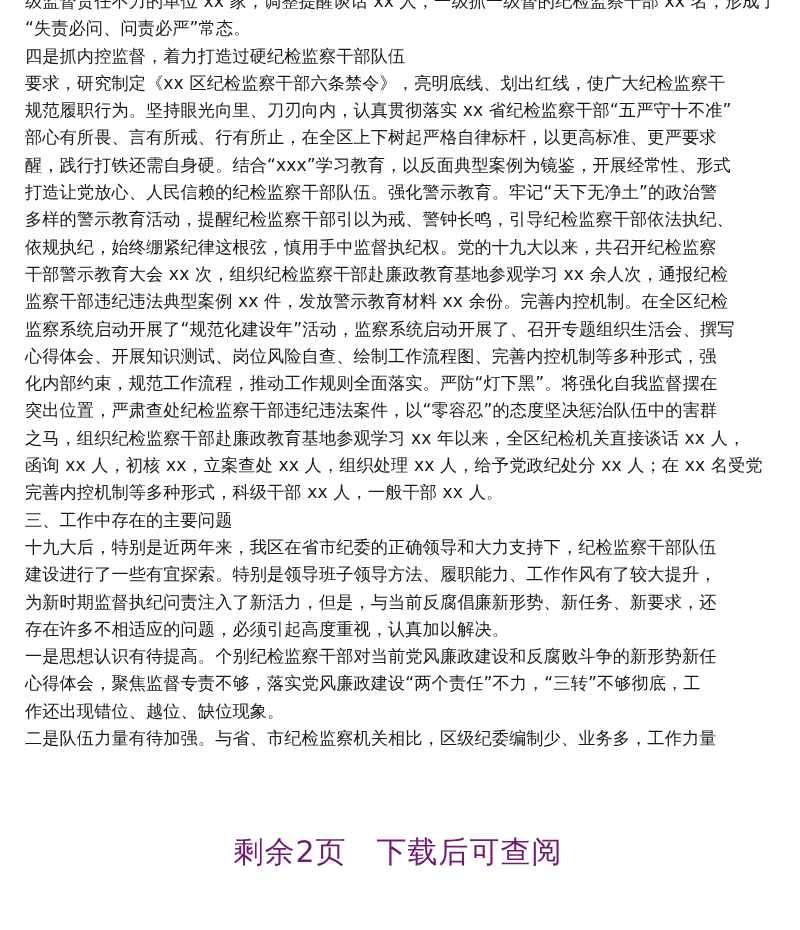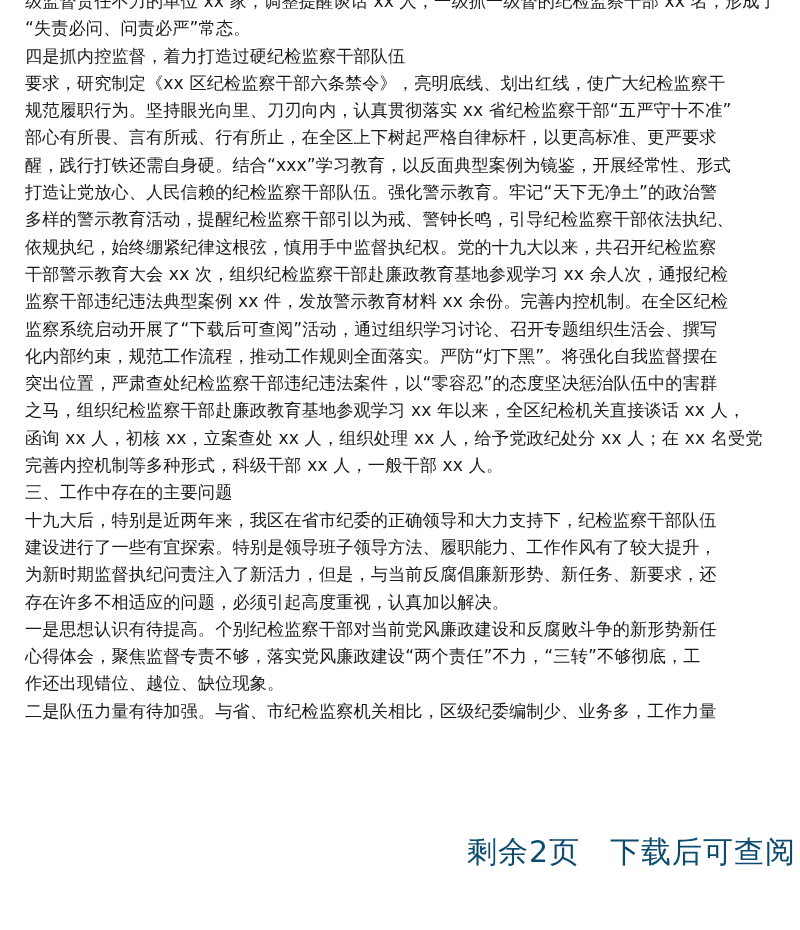--- a/index.html
+++ b/index.html
@@ -1,41 +1,42 @@
 <!DOCTYPE html>
 <html><head>
 <meta charset="utf-8">
 <style>
   html, body { margin: 0; padding: 0; background: #ffffff; }
   body { width: 800px; height: 930px; overflow: hidden; position: relative;
          font-family: "DejaVu Sans", "Liberation Sans", sans-serif; color: #1a1a1a; }
   .doc { position: absolute; left: 25px; top: -12px; width: 752px; }
   .line { font-size: 17.2px; line-height: 27.3px; white-space: nowrap; letter-spacing: 0.1px; }
   .heading { }
-  .footer { position: absolute; left: 0; width: 796px; top: 832px; text-align: right;
-            font-size: 30px; color: #0c4a6e; letter-spacing: 1px; }
+  .footer { position: absolute; left: 0; width: 796px; top: 832px; text-align: center;
+            font-size: 30px; color: #701a75; letter-spacing: 1px; }
   .footer span + span { margin-left: 30px; }
 </style>
 </head>
 <body>
 
 <div class="doc">
   <div class="line">级监督责任不力的单位 xx 家，调整提醒谈话 xx 人，一级抓一级督的纪检监察干部 xx 名，形成了</div>
   <div class="line">“失责必问、问责必严”常态。</div>
   <div class="line heading">四是抓内控监督，着力打造过硬纪检监察干部队伍</div>
   <div class="line">要求，研究制定《xx 区纪检监察干部六条禁令》，亮明底线、划出红线，使广大纪检监察干</div>
   <div class="line">规范履职行为。坚持眼光向里、刀刃向内，认真贯彻落实 xx 省纪检监察干部“五严守十不准”</div>
   <div class="line">部心有所畏、言有所戒、行有所止，在全区上下树起严格自律标杆，以更高标准、更严要求</div>
   <div class="line">醒，践行打铁还需自身硬。结合“xxx”学习教育，以反面典型案例为镜鉴，开展经常性、形式</div>
   <div class="line">打造让党放心、人民信赖的纪检监察干部队伍。强化警示教育。牢记“天下无净土”的政治警</div>
   <div class="line">多样的警示教育活动，提醒纪检监察干部引以为戒、警钟长鸣，引导纪检监察干部依法执纪、</div>
   <div class="line">依规执纪，始终绷紧纪律这根弦，慎用手中监督执纪权。党的十九大以来，共召开纪检监察</div>
   <div class="line">干部警示教育大会 xx 次，组织纪检监察干部赴廉政教育基地参观学习 xx 余人次，通报纪检</div>
   <div class="line">监察干部违纪违法典型案例 xx 件，发放警示教育材料 xx 余份。完善内控机制。在全区纪检</div>
-  <div class="line">监察系统启动开展了“下载后可查阅”活动，通过组织学习讨论、召开专题组织生活会、撰写</div>
+  <div class="line">监察系统启动开展了“规范化建设年”活动，监察系统启动开展了、召开专题组织生活会、撰写</div>
+  <div class="line">心得体会、开展知识测试、岗位风险自查、绘制工作流程图、完善内控机制等多种形式，强</div>
   <div class="line">化内部约束，规范工作流程，推动工作规则全面落实。严防“灯下黑”。将强化自我监督摆在</div>
   <div class="line">突出位置，严肃查处纪检监察干部违纪违法案件，以“零容忍”的态度坚决惩治队伍中的害群</div>
   <div class="line">之马，组织纪检监察干部赴廉政教育基地参观学习 xx 年以来，全区纪检机关直接谈话 xx 人，</div>
   <div class="line">函询 xx 人，初核 xx，立案查处 xx 人，组织处理 xx 人，给予党政纪处分 xx 人；在 xx 名受党</div>
   <div class="line">完善内控机制等多种形式，科级干部 xx 人，一般干部 xx 人。</div>
   <div class="line heading">三、工作中存在的主要问题</div>
   <div class="line">十九大后，特别是近两年来，我区在省市纪委的正确领导和大力支持下，纪检监察干部队伍</div>
   <div class="line">建设进行了一些有宜探索。特别是领导班子领导方法、履职能力、工作作风有了较大提升，</div>
   <div class="line">为新时期监督执纪问责注入了新活力，但是，与当前反腐倡廉新形势、新任务、新要求，还</div>
   <div class="line">存在许多不相适应的问题，必须引起高度重视，认真加以解决。</div>

